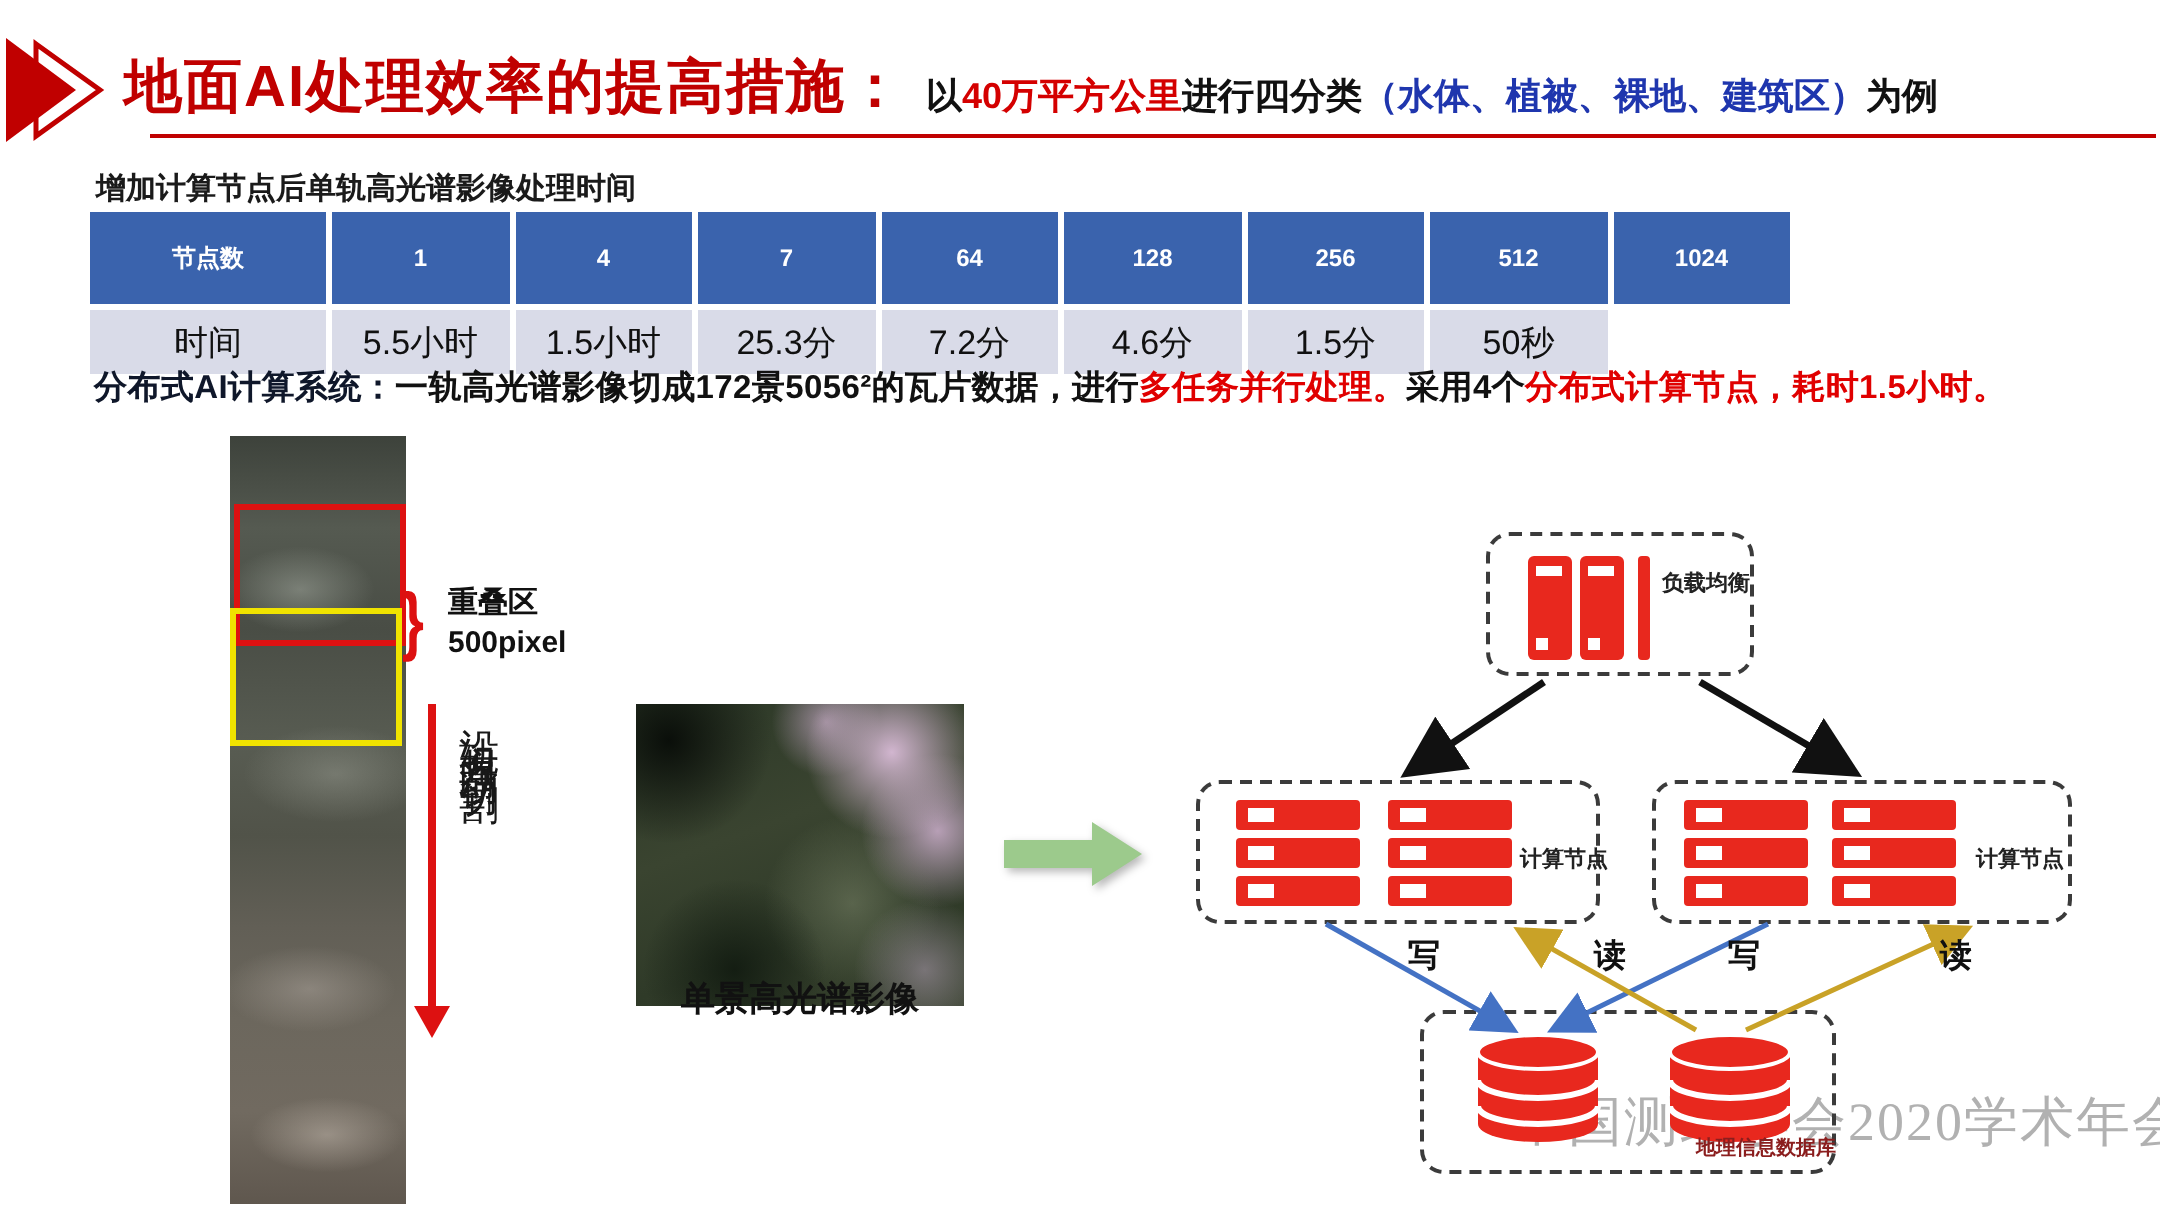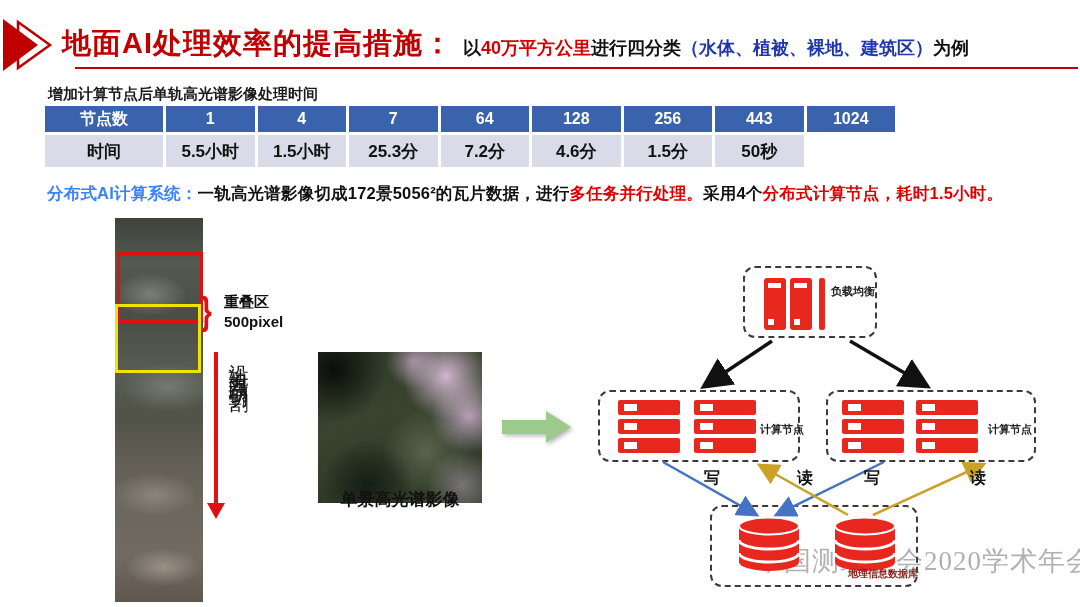--- a/index.html
+++ b/index.html
@@ -7,22 +7,22 @@
 
   
   .chevron{position:absolute;left:2px;top:16px;}
   .title{position:absolute;left:62px;top:24px;font-size:29px;font-weight:bold;color:var(--title_red);letter-spacing:1px;white-space:nowrap;}
   .subtitle{position:absolute;left:463px;top:36px;font-size:18px;font-weight:bold;white-space:nowrap;}
   .title-rule{position:absolute;left:75px;top:67px;width:1003px;height:2px;background:var(--title_red);}
 
   
   .tbl-caption{position:absolute;left:48px;top:85px;font-size:15px;font-weight:600;color:#1a1a1a;}
   .tbl{position:absolute;left:45px;top:106px;width:850px;display:grid;grid-template-columns:118px repeat(8,1fr);gap:3px;}
-  .tbl .hc{background:var(--table_header_bg);color:#ffffff;font-weight:bold;font-size:16px;height:26px;display:flex;align-items:center;justify-content:center;}
-  .tbl .dc{background:var(--table_row_bg);color:#111;font-size:17px;height:32px;display:flex;align-items:center;justify-content:center;font-weight:bold;}
+  .tbl .hc{background:var(--table_header_bg);color:#ffffff;font-weight:bold;font-size:12px;height:46px;display:flex;align-items:center;justify-content:center;}
+  .tbl .dc{background:var(--table_row_bg);color:#111;font-size:17px;height:32px;display:flex;align-items:center;justify-content:center;}
 
   
   .desc{position:absolute;left:47px;top:183px;font-size:16.5px;font-weight:bold;white-space:nowrap;letter-spacing:.2px;}
 
   
   .strip{position:absolute;left:115px;top:218px;width:88px;height:384px;
     background:
       radial-gradient(ellipse 60% 8% at 40% 20%, rgba(195,202,192,.38), transparent 70%),
       radial-gradient(ellipse 75% 9% at 60% 44%, rgba(185,188,178,.32), transparent 70%),
       radial-gradient(ellipse 70% 8% at 45% 72%, rgba(205,195,188,.34), transparent 70%),
@@ -95,33 +95,33 @@
 
   <div class="tbl-caption">增加计算节点后单轨高光谱影像处理时间</div>
   <div class="tbl">
     <div class="hc">节点数</div>
     <div class="hc">1</div>
     <div class="hc">4</div>
     <div class="hc">7</div>
     <div class="hc">64</div>
     <div class="hc">128</div>
     <div class="hc">256</div>
-    <div class="hc">443</div>
+    <div class="hc">512</div>
     <div class="hc">1024</div>
     <div class="dc">时间</div>
     <div class="dc">5.5小时</div>
     <div class="dc">1.5小时</div>
     <div class="dc">25.3分</div>
     <div class="dc">7.2分</div>
     <div class="dc">4.6分</div>
     <div class="dc">1.5分</div>
     <div class="dc">50秒</div>
   </div>
 
-  <div class="desc"><span style="color: #3b82f6;">分布式AI计算系统：</span><span style="color: rgb(17, 17, 17);">一轨高光谱影像切成172景5056²的瓦片数据，进行</span><span style="color: rgb(224, 0, 0);">多任务并行处理。</span><span style="color: rgb(17, 17, 17);">采用4个</span><span style="color: rgb(224, 0, 0);">分布式计算节点，耗时1.5小时。</span></div>
+  <div class="desc"><span style="color: #0f172a;">分布式AI计算系统：</span><span style="color: rgb(17, 17, 17);">一轨高光谱影像切成172景5056²的瓦片数据，进行</span><span style="color: rgb(224, 0, 0);">多任务并行处理。</span><span style="color: rgb(17, 17, 17);">采用4个</span><span style="color: rgb(224, 0, 0);">分布式计算节点，耗时1.5小时。</span></div>
 
   <div class="watermark">中国测绘学会2020学术年会</div>
 
   <div class="strip"></div>
   <div class="box-red"></div>
   <div class="box-yellow"></div>
   <div class="brace">}</div>
   <div class="overlap-label">
     <div>重叠区</div>
     <div>500pixel</div>

